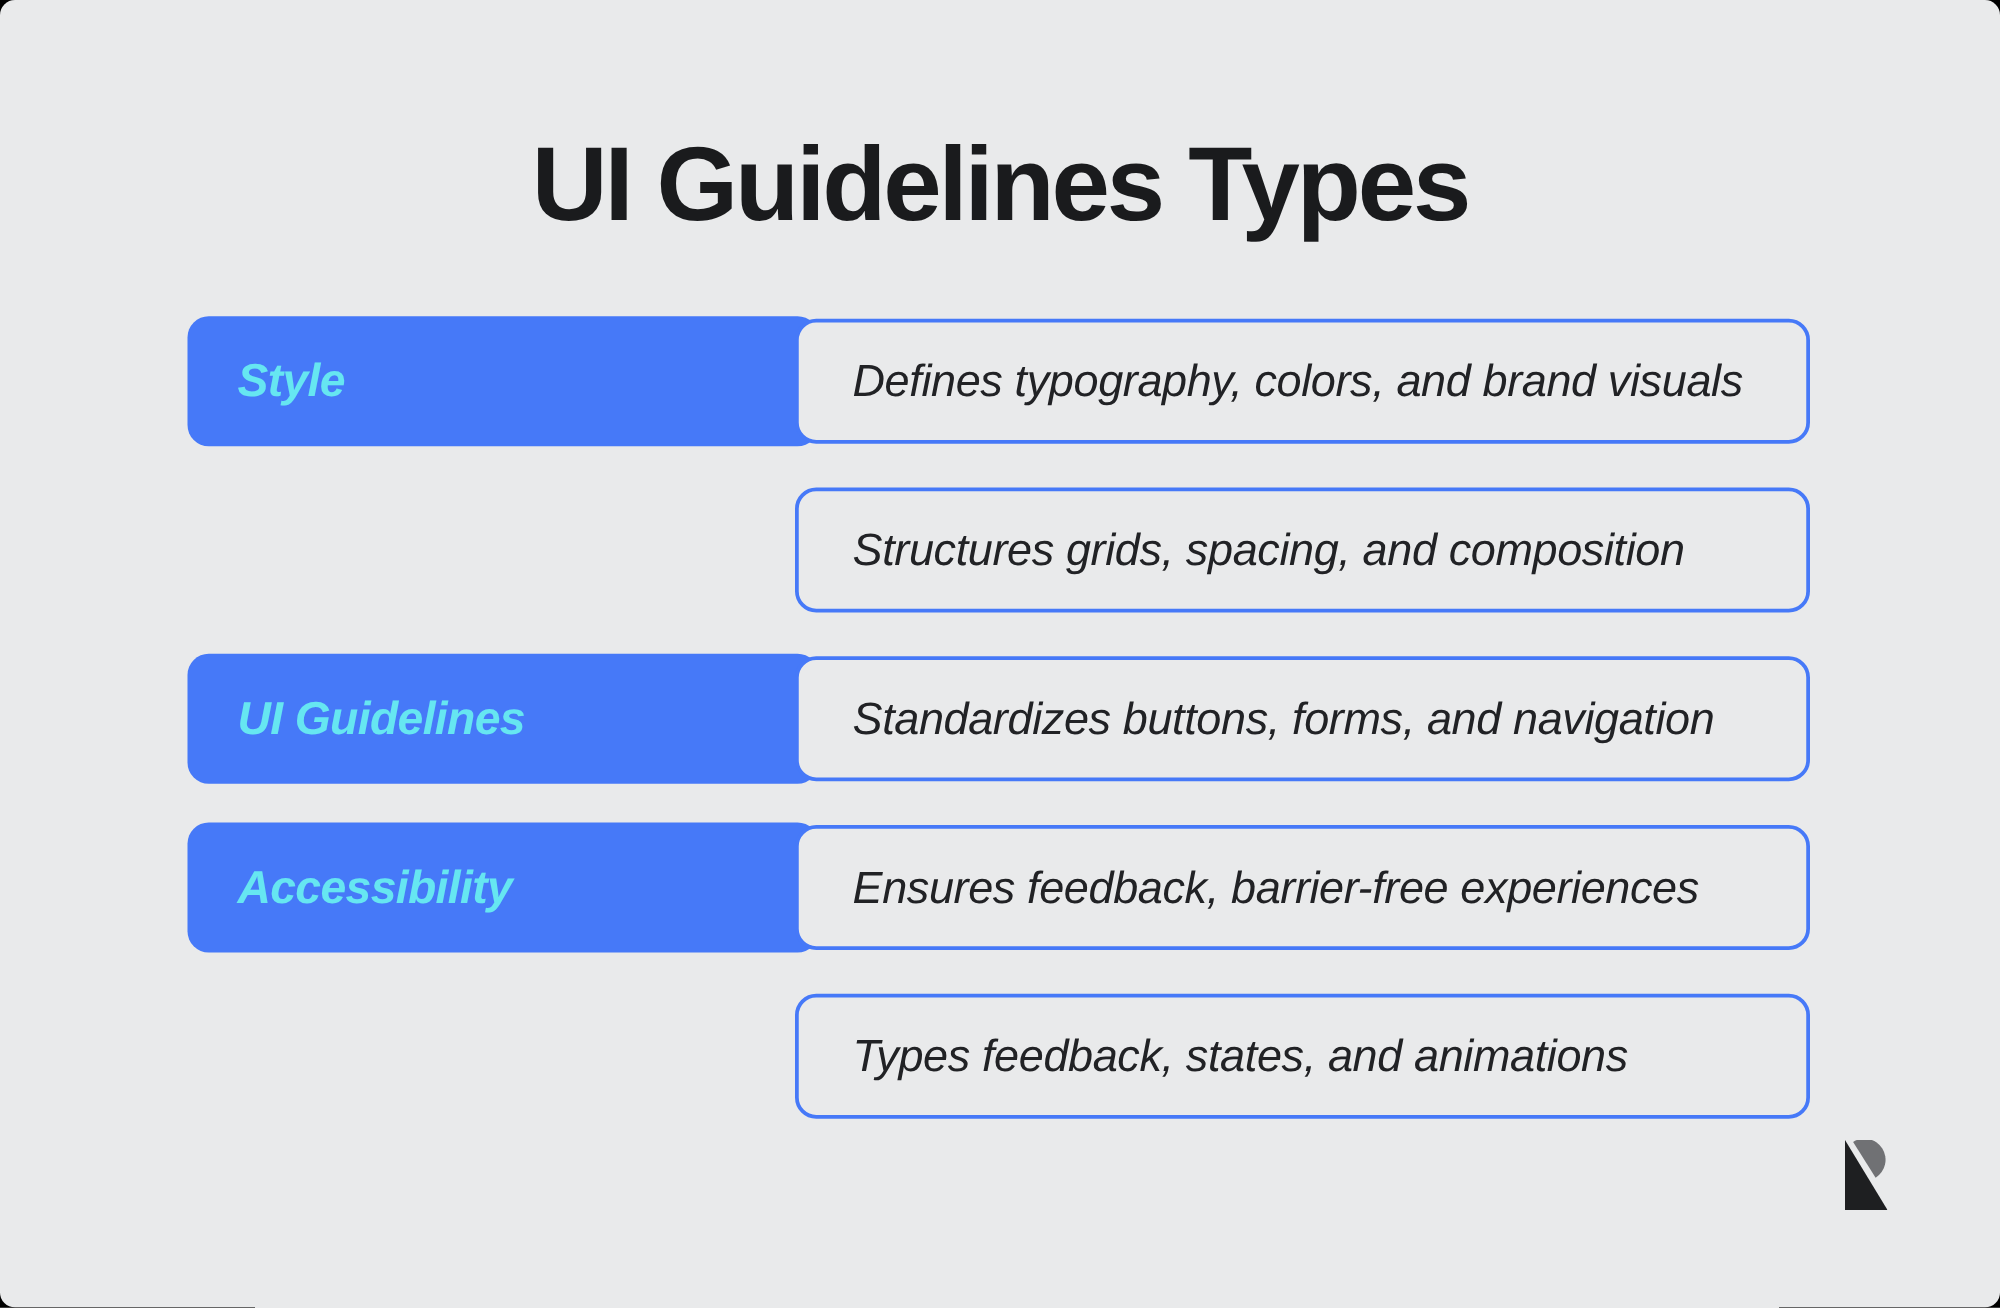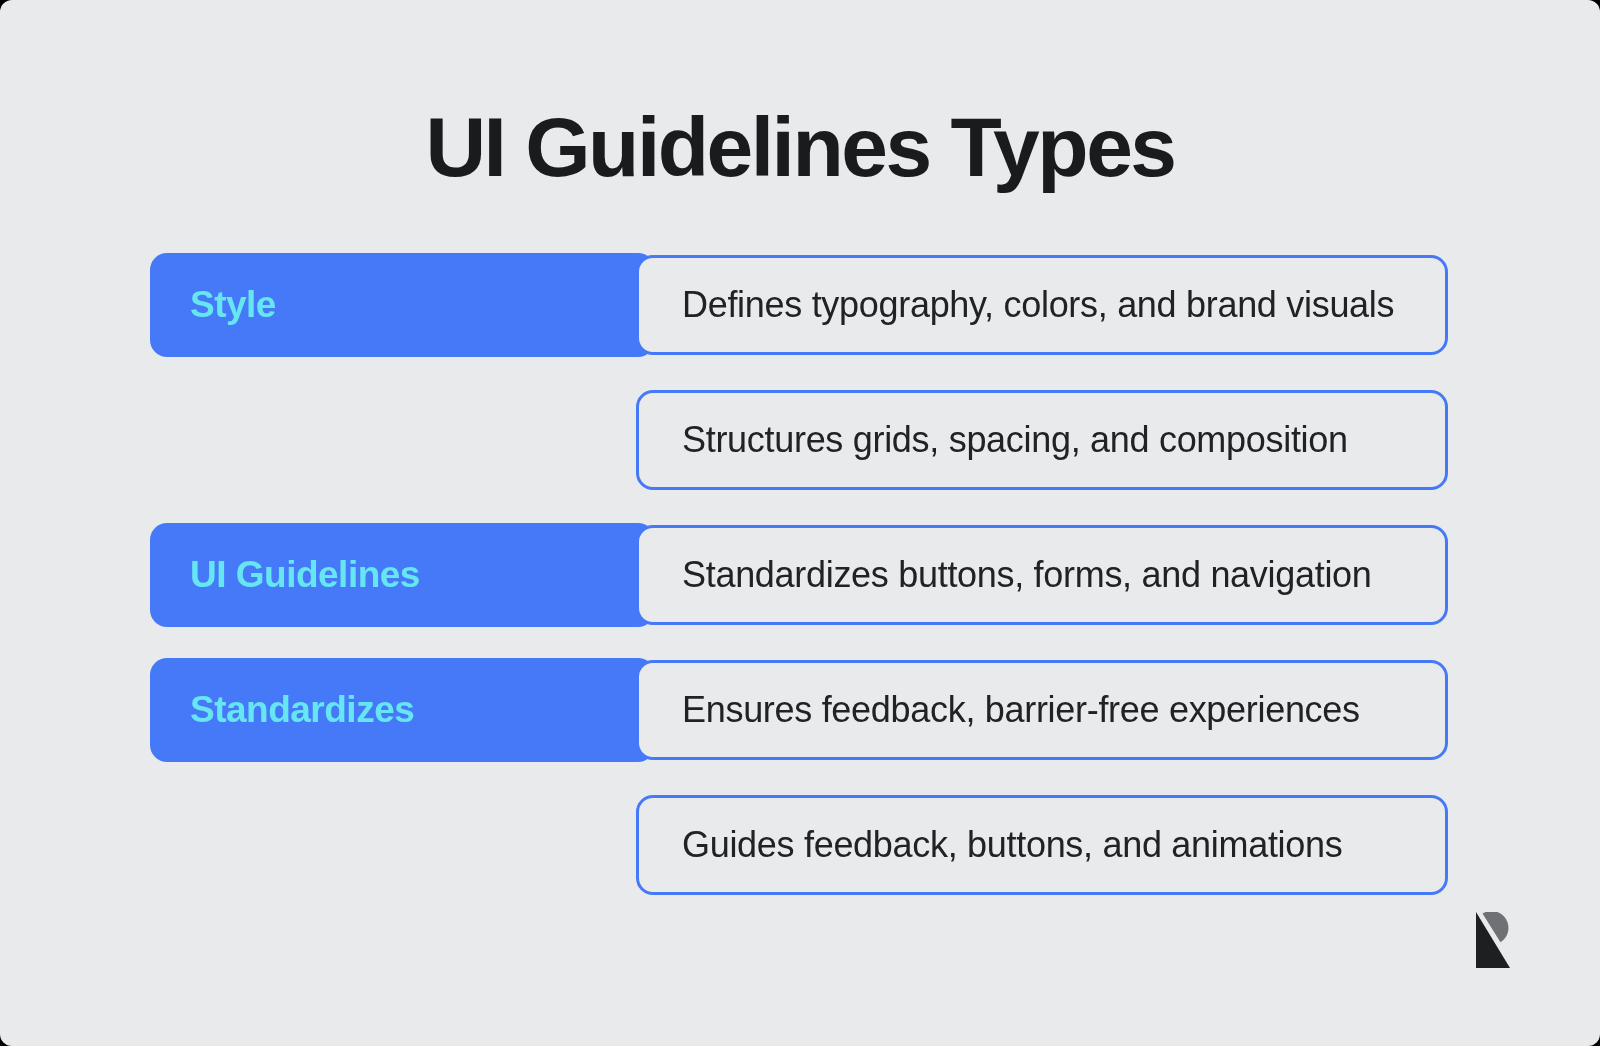--- a/index.html
+++ b/index.html
@@ -30,20 +30,21 @@
     font-weight: 700;
     letter-spacing: -2.5px;
     line-height: 1;
     color: var(--title-text, #1A1B1D);
   }
   .rows {
     position: absolute;
     top: 253px;
     left: 150px;
     right: 152px;
+    font-style: italic;
   }
   .row {
     position: relative;
     height: 104px;
     margin-bottom: 31px;
   }
   .bar {
     position: absolute;
     left: 0;
     top: 0;
@@ -121,30 +122,30 @@
       <div class="bar">
         <span class="label">UI Guidelines</span>
       </div>
       <div class="card">
         <span class="desc">Standardizes buttons, forms, and navigation</span>
       </div>
     </div>
 
     <div class="row">
       <div class="bar">
-        <span class="label">Standardizes</span>
+        <span class="label">Accessibility</span>
       </div>
       <div class="card">
         <span class="desc">Ensures feedback, barrier-free experiences</span>
       </div>
     </div>
 
     <div class="row">
       <div class="card">
-        <span class="desc">Guides feedback, buttons, and animations</span>
+        <span class="desc">Types feedback, states, and animations</span>
       </div>
     </div>
 
   </div>
 
   <svg class="logo" viewBox="0 0 34 56" xmlns="http://www.w3.org/2000/svg">
     <path d="M6.5,1.5 A15.5,15.5 0 1 1 24.5,30.2 Z" fill="var(--logo-gray, #707174)"></path>
     <path d="M0,0 L34,56 L0,56 Z" fill="var(--logo-black, #1E1F21)"></path>
   </svg>
 

